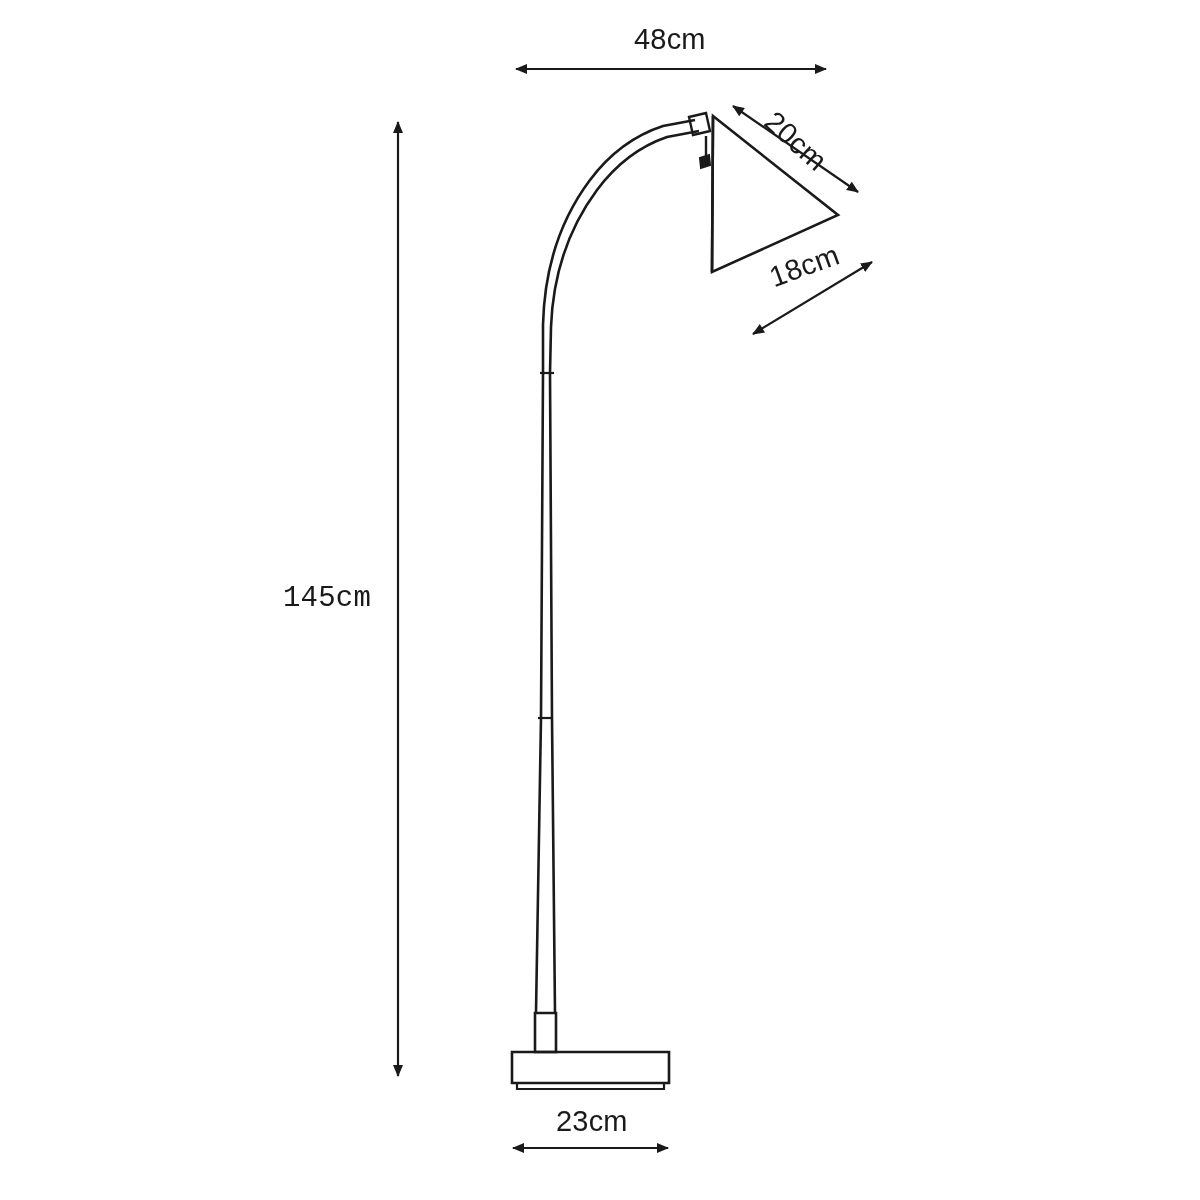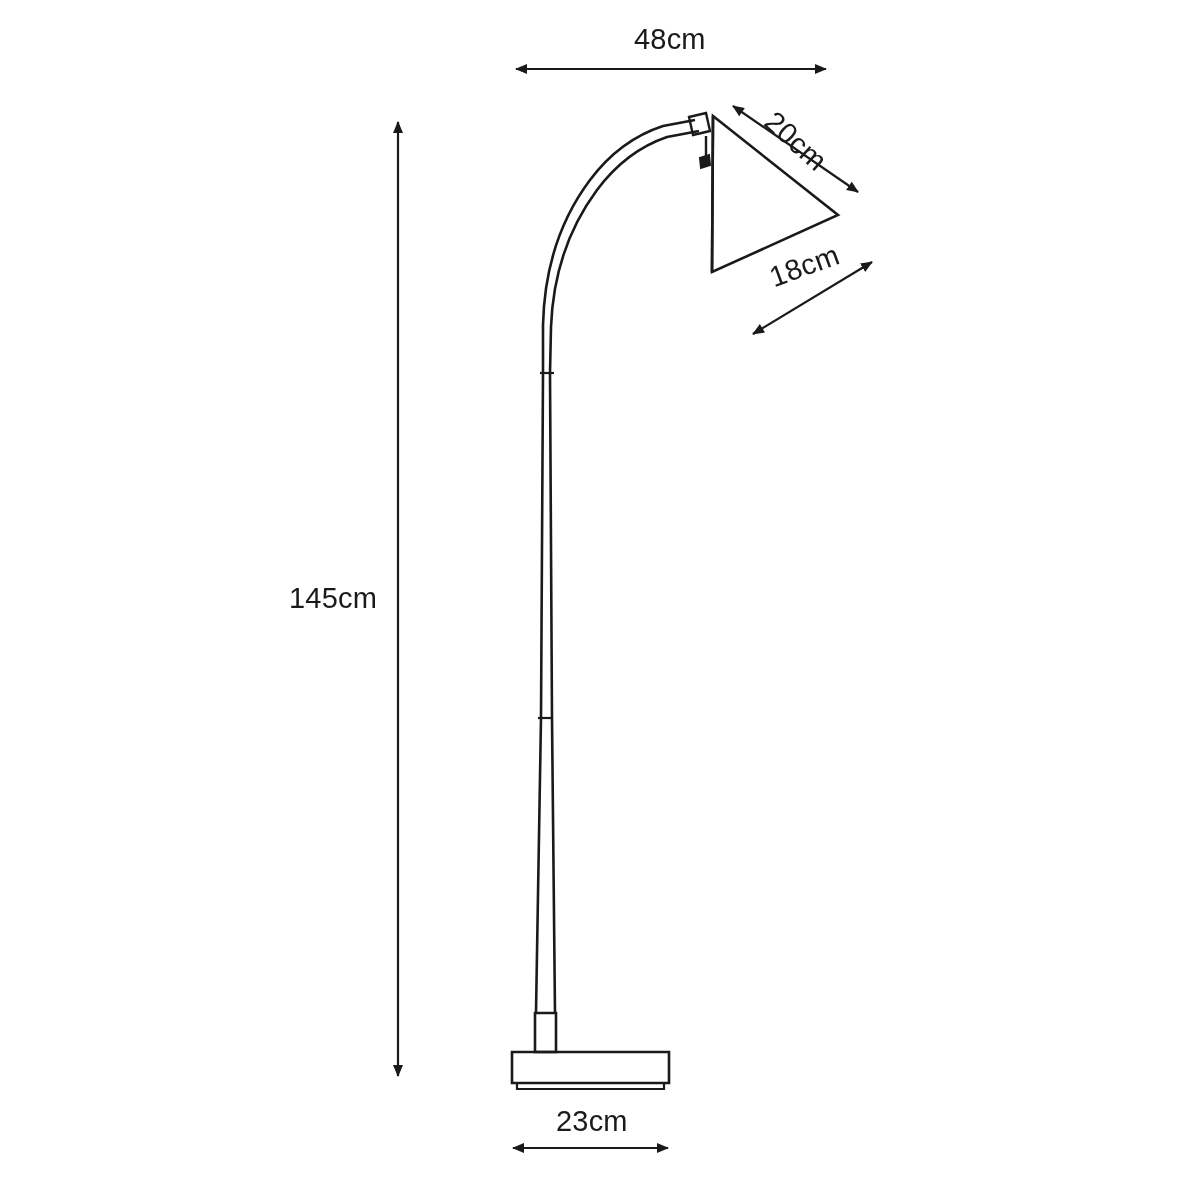--- a/index.html
+++ b/index.html
@@ -26,22 +26,23 @@
   }
   .dim-label {
     position: absolute;
     font-family: "Liberation Sans", sans-serif;
     font-size: 29px;
     color: #1a1a1a;
     white-space: nowrap;
     letter-spacing: 0.2px;
   }
   #label-height {
-    left: 289px;
+    left: 283px;
     top: 582px;
+    font-family: Liberation Mono, monospace;
   }
   #label-width {
     left: 634px;
     top: 23px;
   }
   #label-base {
     left: 556px;
     top: 1105px;
     text-align: right;
   }

